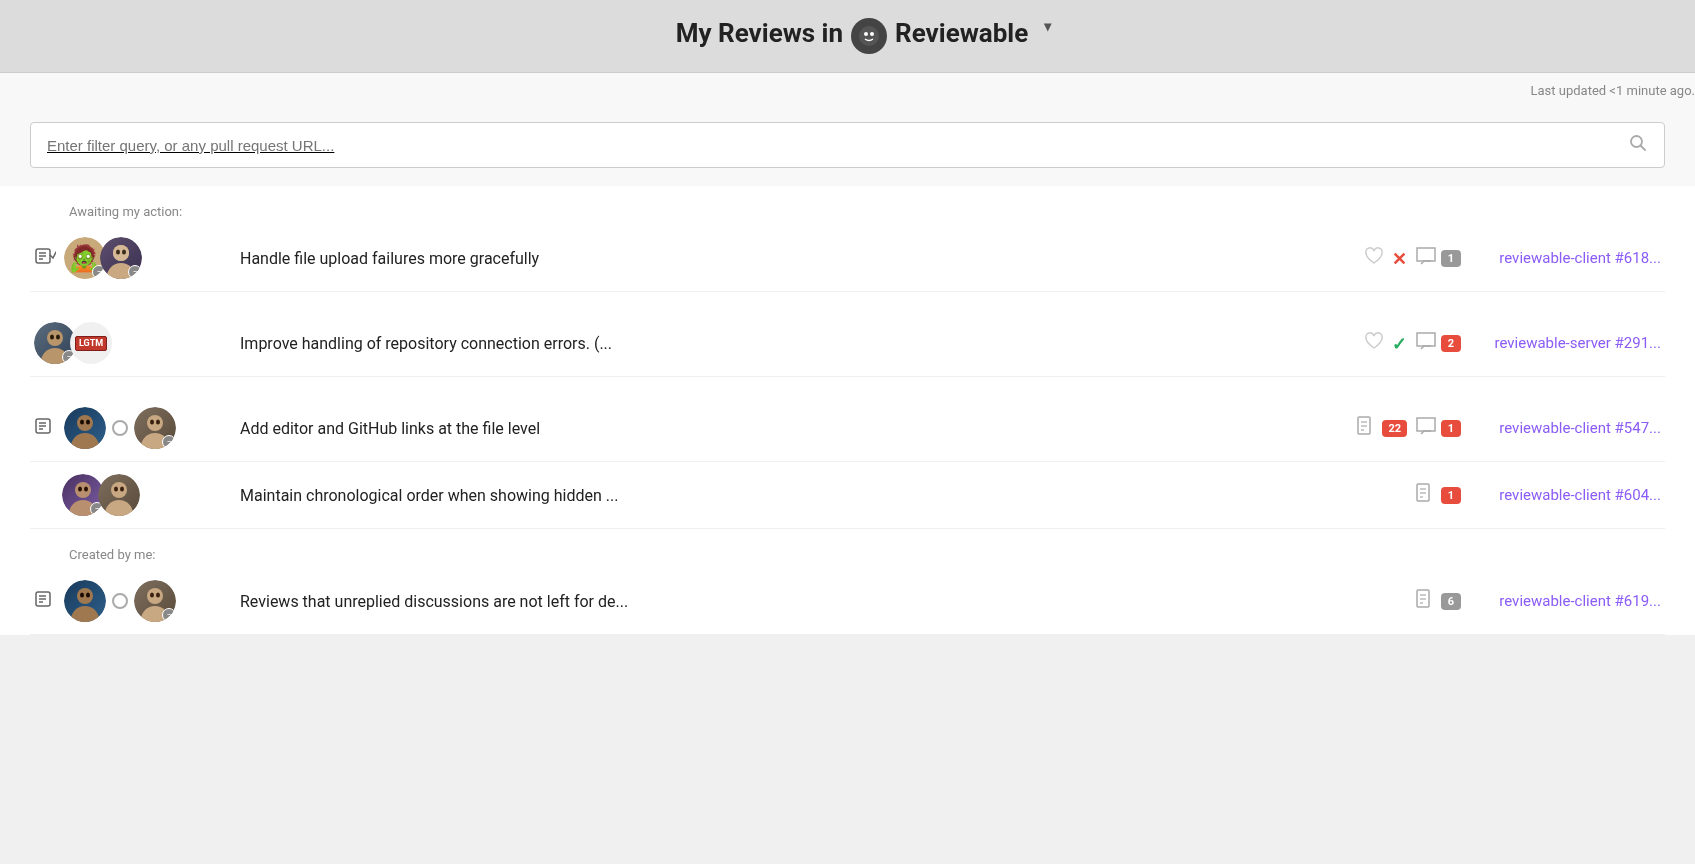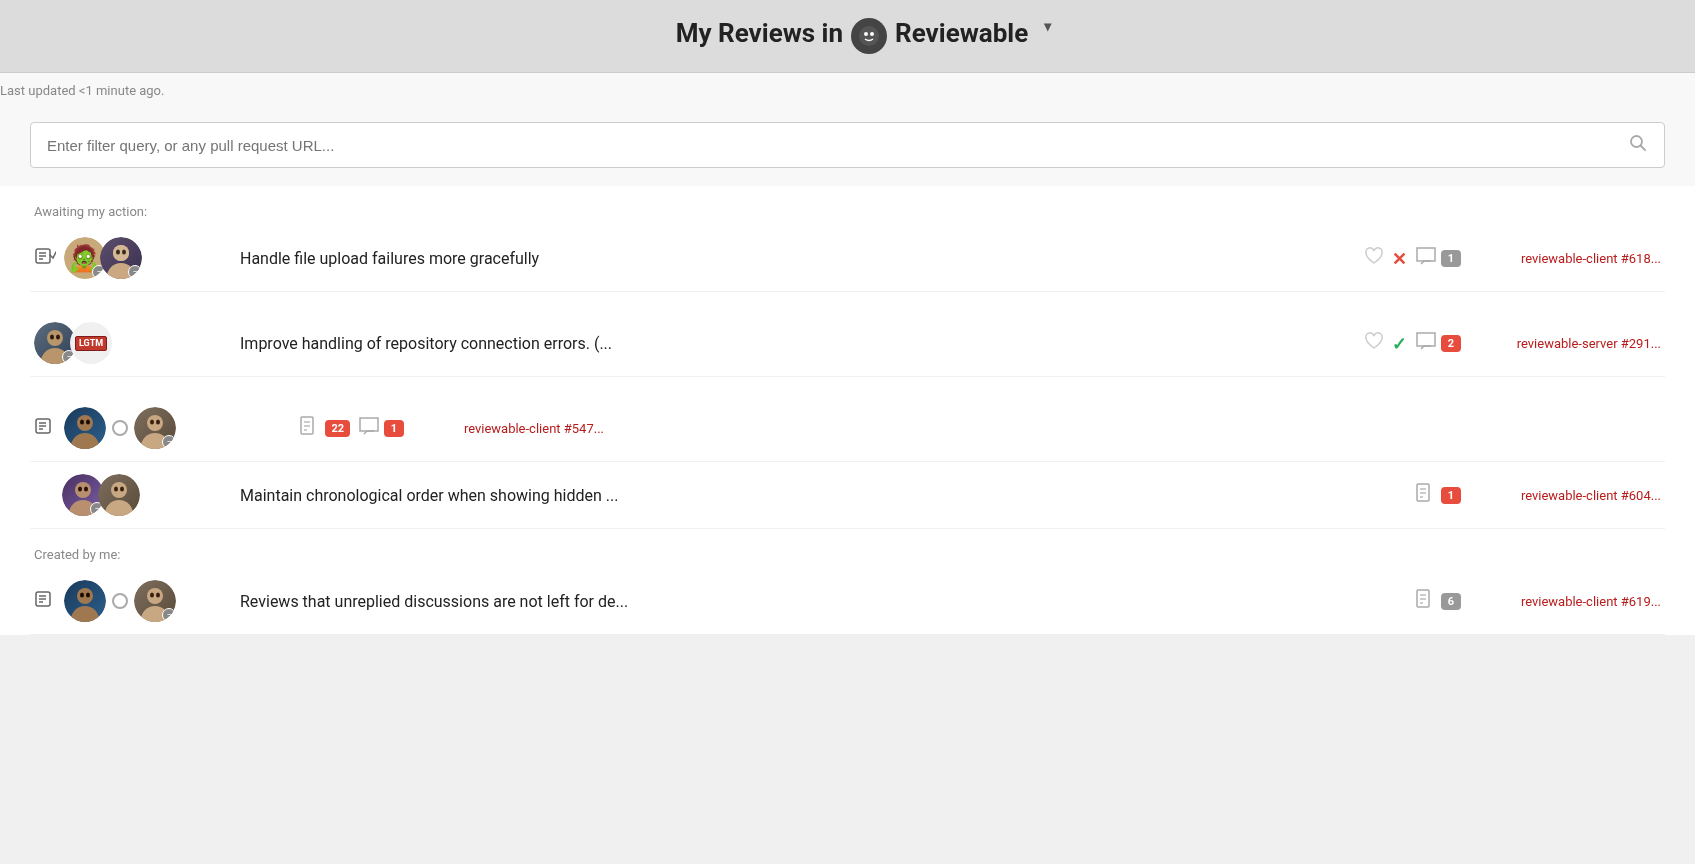--- a/index.html
+++ b/index.html
@@ -43,30 +43,31 @@
     }
 
     .header-dropdown {
       margin-left: 8px;
       cursor: pointer;
       color: #555;
       font-size: 14px;
     }
 
     .last-updated {
-      text-align: left;
+      text-align: right;
       font-size: 13px;
       color: #888;
       padding: 10px 0 14px;
       background: #f8f8f8;
     }
 
     .search-container {
       background: #f8f8f8;
       padding: 10px 30px 18px;
+      text-decoration: underline;
     }
 
     .search-box {
       display: flex;
       align-items: center;
       background: white;
       border: 1px solid #ccc;
       border-radius: 4px;
       padding: 10px 16px;
       width: 100%;
@@ -93,20 +94,21 @@
 
     .section {
       padding: 18px 0 0;
     }
 
     .section-label {
       font-size: 13px;
       color: #888;
       margin-bottom: 6px;
       padding: 0 4px;
+      margin-left: 35px;
     }
 
     .review-row {
       display: flex;
       align-items: center;
       padding: 12px 4px;
       border-bottom: 1px solid #f0f0f0;
       min-height: 60px;
     }
 
@@ -232,22 +234,22 @@
     }
 
     .badge.red { background: #e74c3c; }
 
     .doc-icon {
       font-size: 18px;
       color: #999;
     }
 
     .repo-link {
-      color: #b91c1c;
-      font-size: 13px;
+      color: #8b5cf6;
+      font-size: 15px;
       min-width: 200px;
       text-align: right;
       white-space: nowrap;
     }
 
     .circle-icon {
       width: 16px;
       height: 16px;
       border-radius: 50%;
       border: 2px solid #aaa;
@@ -420,20 +422,21 @@
             <svg width="42" height="42" viewBox="0 0 42 42">
               <circle cx="21" cy="16" r="8" fill="#c8a882"></circle>
               <circle cx="21" cy="40" r="14" fill="#c8a882"></circle>
               <ellipse cx="18" cy="15" rx="2" ry="2.5" fill="#3a2010"></ellipse>
               <ellipse cx="24" cy="15" rx="2" ry="2.5" fill="#3a2010"></ellipse>
             </svg>
           </div>
           <div class="avatar-badge minus">−</div>
         </div>
       </div>
+      <div class="pr-title">Add editor and GitHub links at the file level</div>
       <div class="actions">
         <span class="doc-icon">
           <svg width="18" height="20" viewBox="0 0 18 20">
               <rect x="2" y="1" width="12" height="17" rx="1" fill="none" stroke="#aaa" stroke-width="1.5"></rect>
               <line x1="5" y1="6" x2="11" y2="6" stroke="#aaa" stroke-width="1.2"></line>
               <line x1="5" y1="10" x2="11" y2="10" stroke="#aaa" stroke-width="1.2"></line>
               <line x1="5" y1="14" x2="8" y2="14" stroke="#aaa" stroke-width="1.2"></line>
             </svg>
         </span>
         <span class="badge red">22</span>

